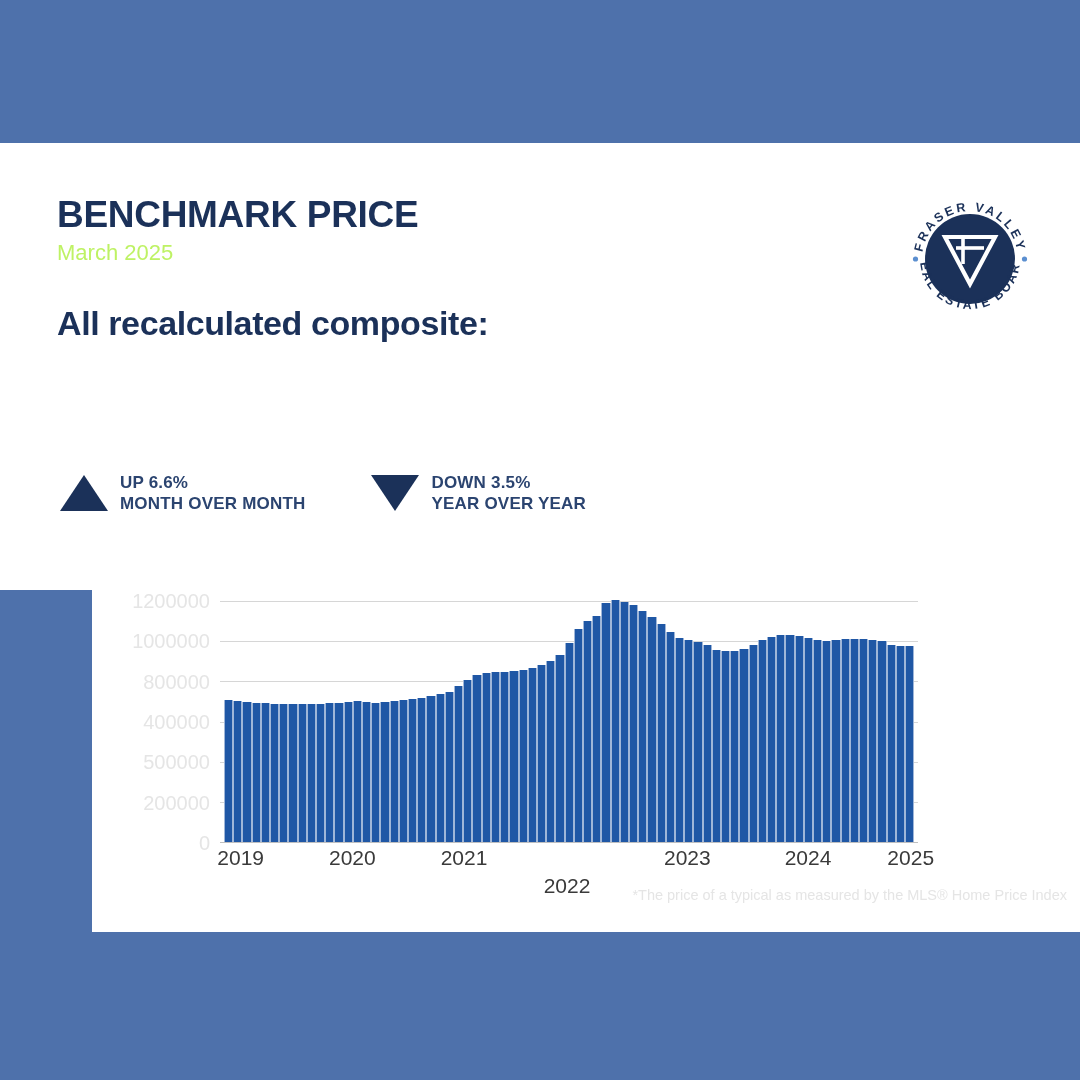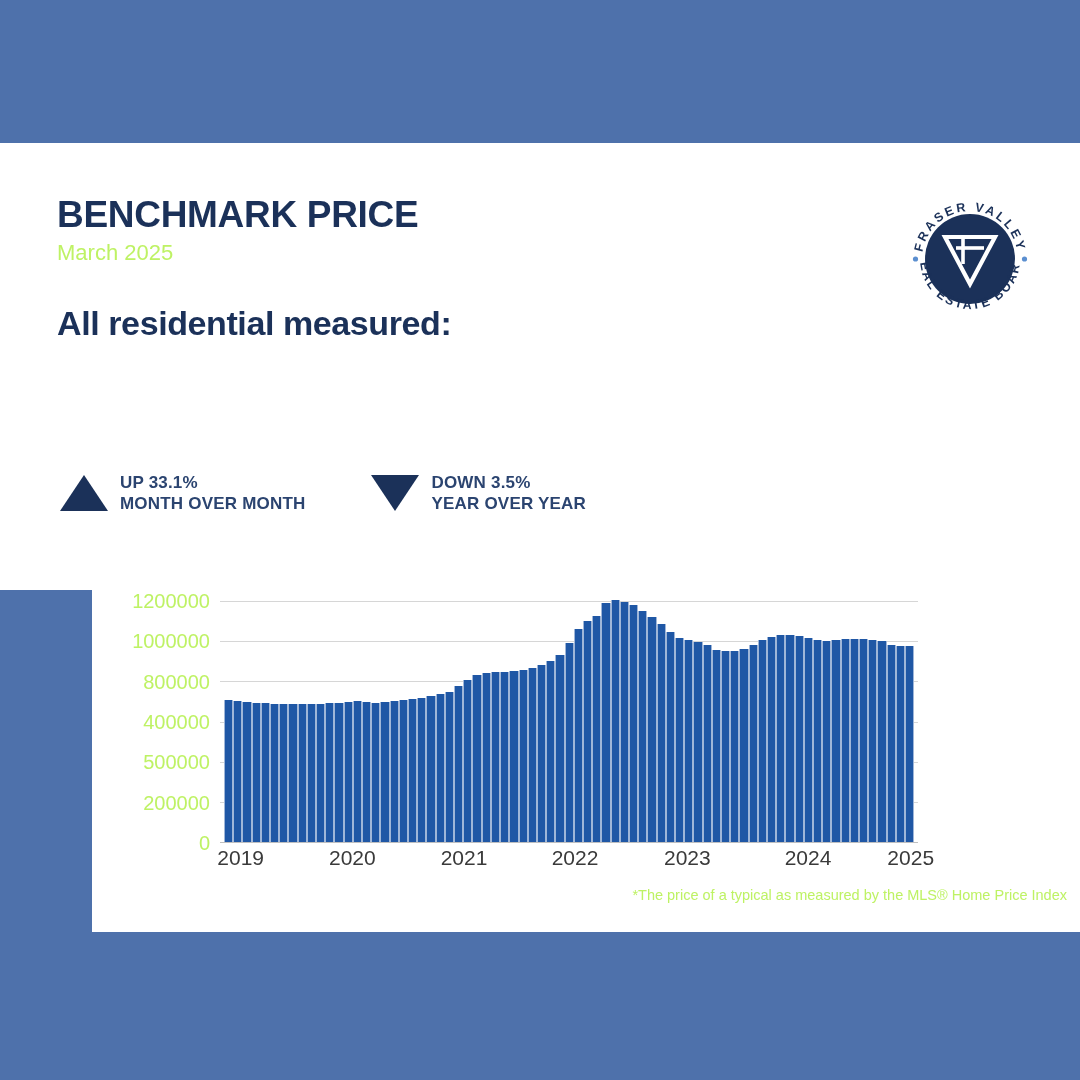--- a/index.html
+++ b/index.html
@@ -190,21 +190,21 @@
     border-left: 0.8px solid #9FB6D8;
     border-right: 0.8px solid #9FB6D8;
     box-sizing: border-box;
     min-width: 0;
   }
   .ytick {
     position: absolute;
     right: 0;
     transform: translateY(-50%);
     font-size: 20px;
-    color: #bef264;
+    color: #e5e5e5;
     white-space: nowrap;
   }
   .yticks {
     position: absolute;
     left: 110px;
     top: 21px;
     width: 100px;
     height: 242px;
   }
   .xticks {
@@ -221,46 +221,46 @@
     color: #3A3A3A;
   }
 
   
   .footnotes {
     position: absolute;
     right: 13px;
     top: 884px;
     text-align: center;
     font-size: 14.5px;
-    color: #bef264;
+    color: #e5e5e5;
     line-height: 1.55;
   }
 </style>
 </head>
 <body>
 
 <div id="root">
 
   <div class="white-top-strip"></div>
   <div class="white-card"></div>
   <div class="left-blue-block"></div>
 
   <div class="header">
     <div class="title">BENCHMARK PRICE</div>
     <div class="subtitle">March 2025</div>
   </div>
 
-  <div class="composite-label">All residential measured:</div>
+  <div class="composite-label">All recalculated composite:</div>
 
 
   <div class="stats">
     <div class="stat">
       <div class="tri-up"></div>
       <div class="stat-text">
-        <div>UP 33.1%</div>
+        <div>UP 6.6%</div>
         <div>MONTH OVER MONTH</div>
       </div>
     </div>
     <div class="stat">
       <div class="tri-down"></div>
       <div class="stat-text">
         <div>DOWN 3.5%</div>
         <div>YEAR OVER YEAR</div>
       </div>
     </div>
@@ -383,21 +383,21 @@
           <div class="bar" title="2025-01: 978000" style="height: 197.23px;"></div>
           <div class="bar" title="2025-02: 971000" style="height: 195.818px;"></div>
           <div class="bar" title="2025-03: 974400" style="height: 196.504px;"></div>
         </div>
       <div class="axis-line"></div>
     </div>
     <div class="xticks">
         <div class="xtick" style="left: 20.6533px;">2019</div>
         <div class="xtick" style="left: 132.333px;">2020</div>
         <div class="xtick" style="left: 244.013px;">2021</div>
-        <div class="xtick" style="left: 355px;">2022</div>
+        <div class="xtick" style="left: 347px; margin-top: 28px;">2022</div>
         <div class="xtick" style="left: 467.373px;">2023</div>
         <div class="xtick" style="left: 588px;">2024</div>
         <div class="xtick" style="left: 690.733px;">2025</div>
       </div>
   </div>
 
   <div class="footnotes">
     <div>*The price of a typical as measured by the MLS® Home Price Index</div>
   </div>
 

